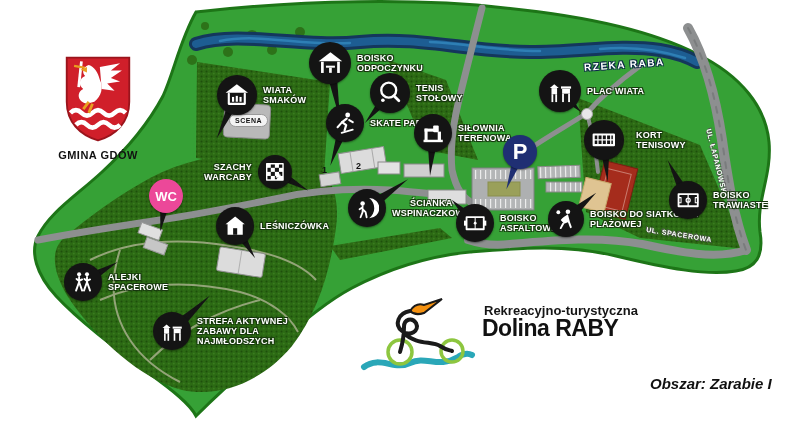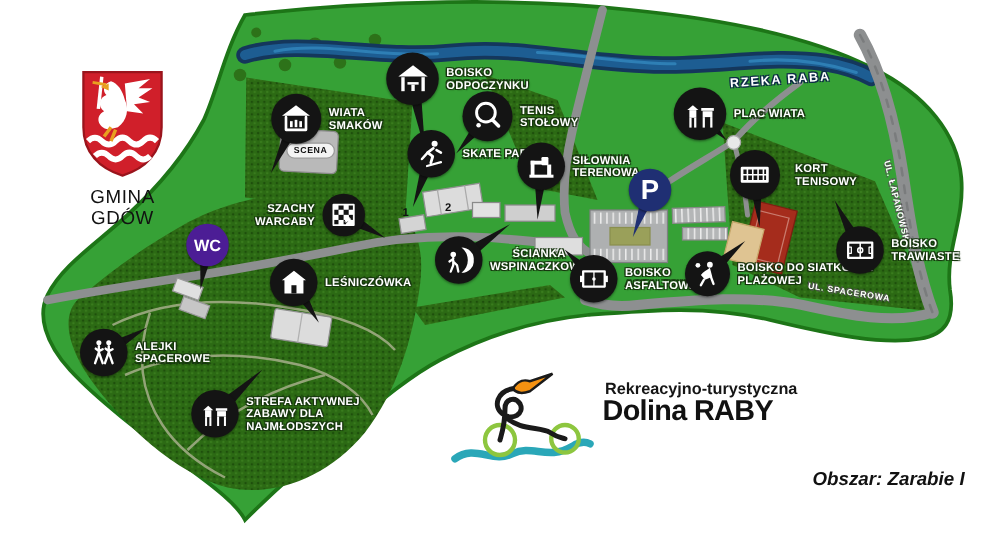--- a/index.html
+++ b/index.html
@@ -35,21 +35,21 @@
   .glyph-text{color:#fff;font-weight:bold;line-height:1;}
   .poi-label{position:absolute;top:50%;transform:translateY(-50%);
     white-space:pre-line;color:#fff;font-weight:bold;font-size:9px;line-height:1.12;
     letter-spacing:.2px;width:max-content;max-width:112px;
     text-shadow:-1px -1px 0 #17350f,1px -1px 0 #17350f,-1px 1px 0 #17350f,1px 1px 1px #17350f;}
   .poi-label.side-left{text-align:right;}
 
   
   .crest{position:absolute;left:52px;top:54px;width:92px;text-align:center;}
   .crest svg{display:block;margin:0 auto;}
-  .crest-label{margin-top:3px;font-size:15px;font-weight:normal;letter-spacing:.5px;color:#111;}
+  .crest-label{margin-top:3px;font-size:11px;font-weight:bold;letter-spacing:.5px;color:#111;}
 
   
   .logo{position:absolute;left:358px;top:281px;width:330px;height:100px;}
   .logo .bike{position:absolute;left:0;top:2px;}
   .logo-sub{position:absolute;left:126px;top:22px;font-size:13px;font-weight:bold;color:#151515;}
   .logo-title{position:absolute;left:124px;top:34px;font-size:23px;font-weight:bold;color:#111;
     letter-spacing:-.5px;}
   .area-label{position:absolute;left:650px;top:375px;font-size:15px;font-weight:bold;
     font-style:italic;color:#111;}
 </style>
@@ -279,21 +279,21 @@
               <rect x="16.5" y="16.5" width="4.5" height="4.5"></rect>
             </g>
             <text x="11" y="21" font-size="12" fill="#fff" font-family="DejaVu Sans">♞</text>
           </svg>
         </div>
         <div class="poi-label side-left" style="right: 40px;">SZACHY
 WARCABY</div>
       </div>
       <div class="poi" style="left: 149px; top: 179px; width: 34px; height: 34px;">
         <div class="tail" style="border-top: 36px solid rgb(20, 20, 20); transform: rotate(9deg);"></div>
-        <div class="dot" style="background: #4c1d95;">
+        <div class="dot" style="background: #ec4899;">
           <span class="glyph-text" style="font-size: 13px;">WC</span>
         </div>
       </div>
       <div class="poi" style="left: 348px; top: 189px; width: 38px; height: 38px; text-align: center;">
         <div class="tail" style="border-top: 50px solid rgb(20, 20, 20); transform: rotate(-125deg);"></div>
         <div class="dot" style="background: rgb(20, 20, 20);">
           <svg viewBox="0 0 24 24">
             <path d="M14 2a10 10 0 0 1 0 20 12.5 12.5 0 0 0 0-20z" fill="#fff"></path>
             <circle cx="7.5" cy="7.5" r="2.2" fill="#fff"></circle>
             <path d="M7.5 10v6M7.5 11 4.5 13M7.5 13l3 3M7.5 16l-2 5M10.5 16l1 5" fill="none" stroke="#fff" stroke-linecap="round" stroke-linejoin="round" stroke-width="1.8"></path>

